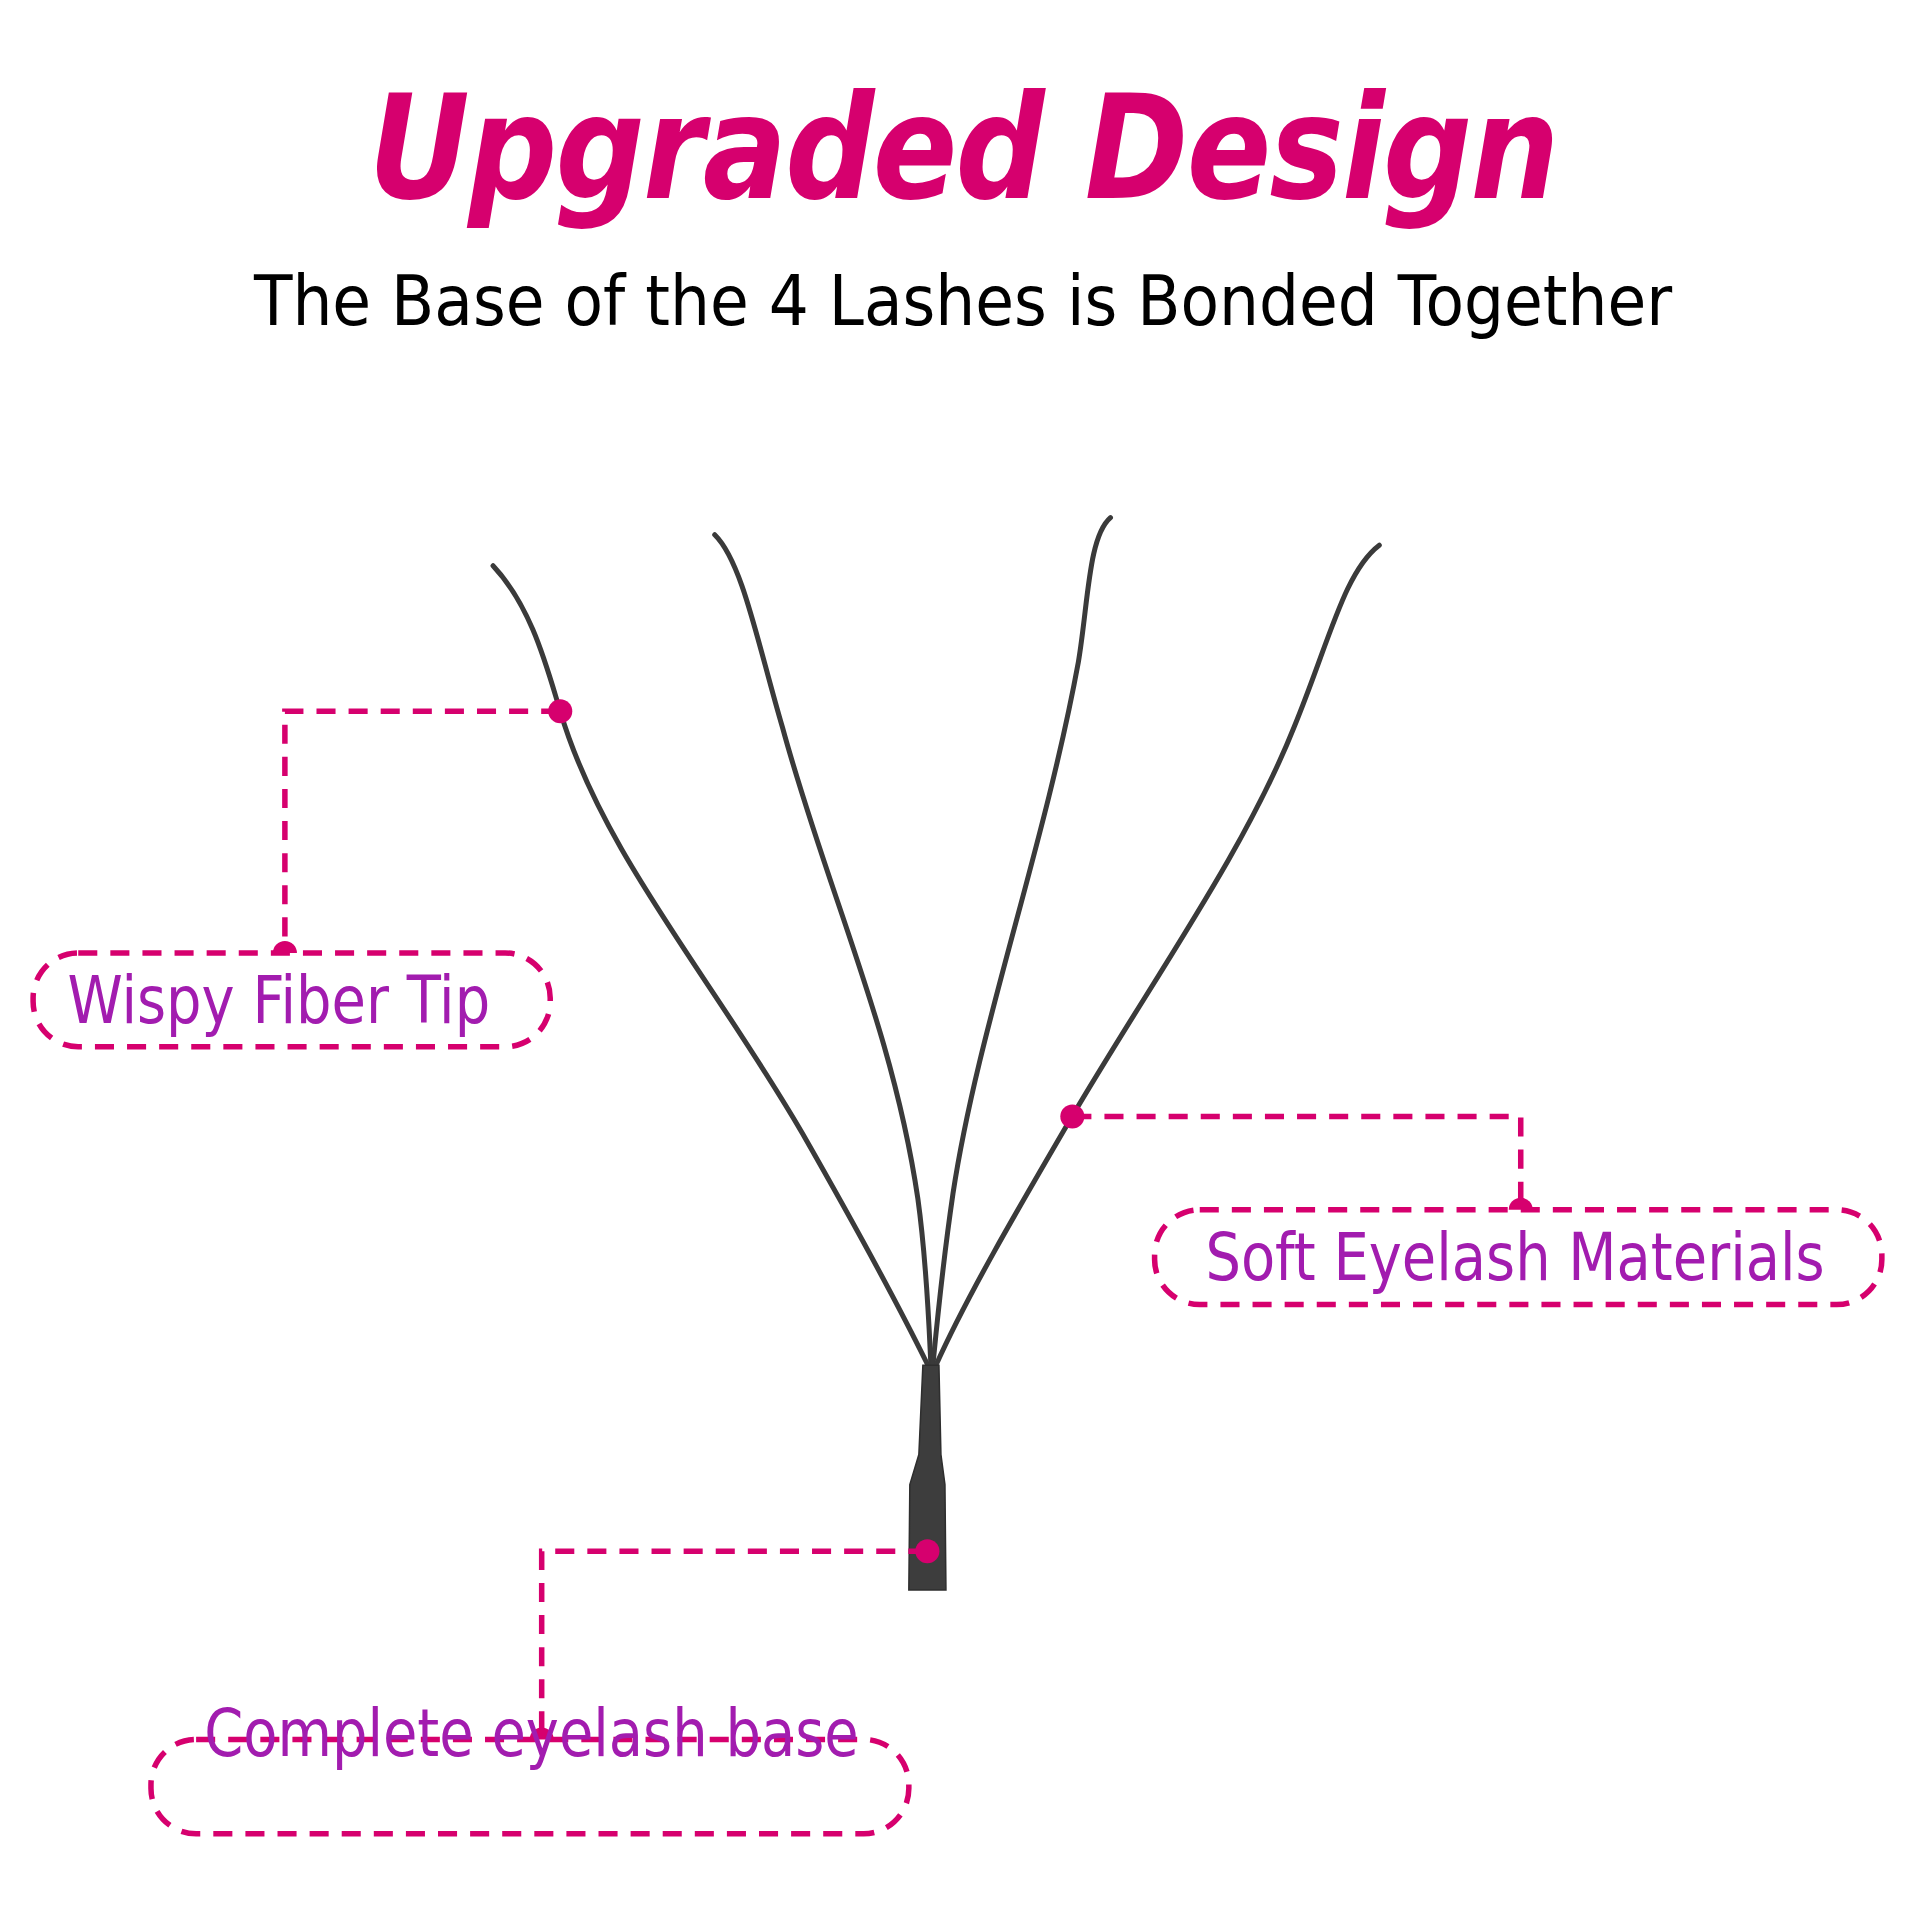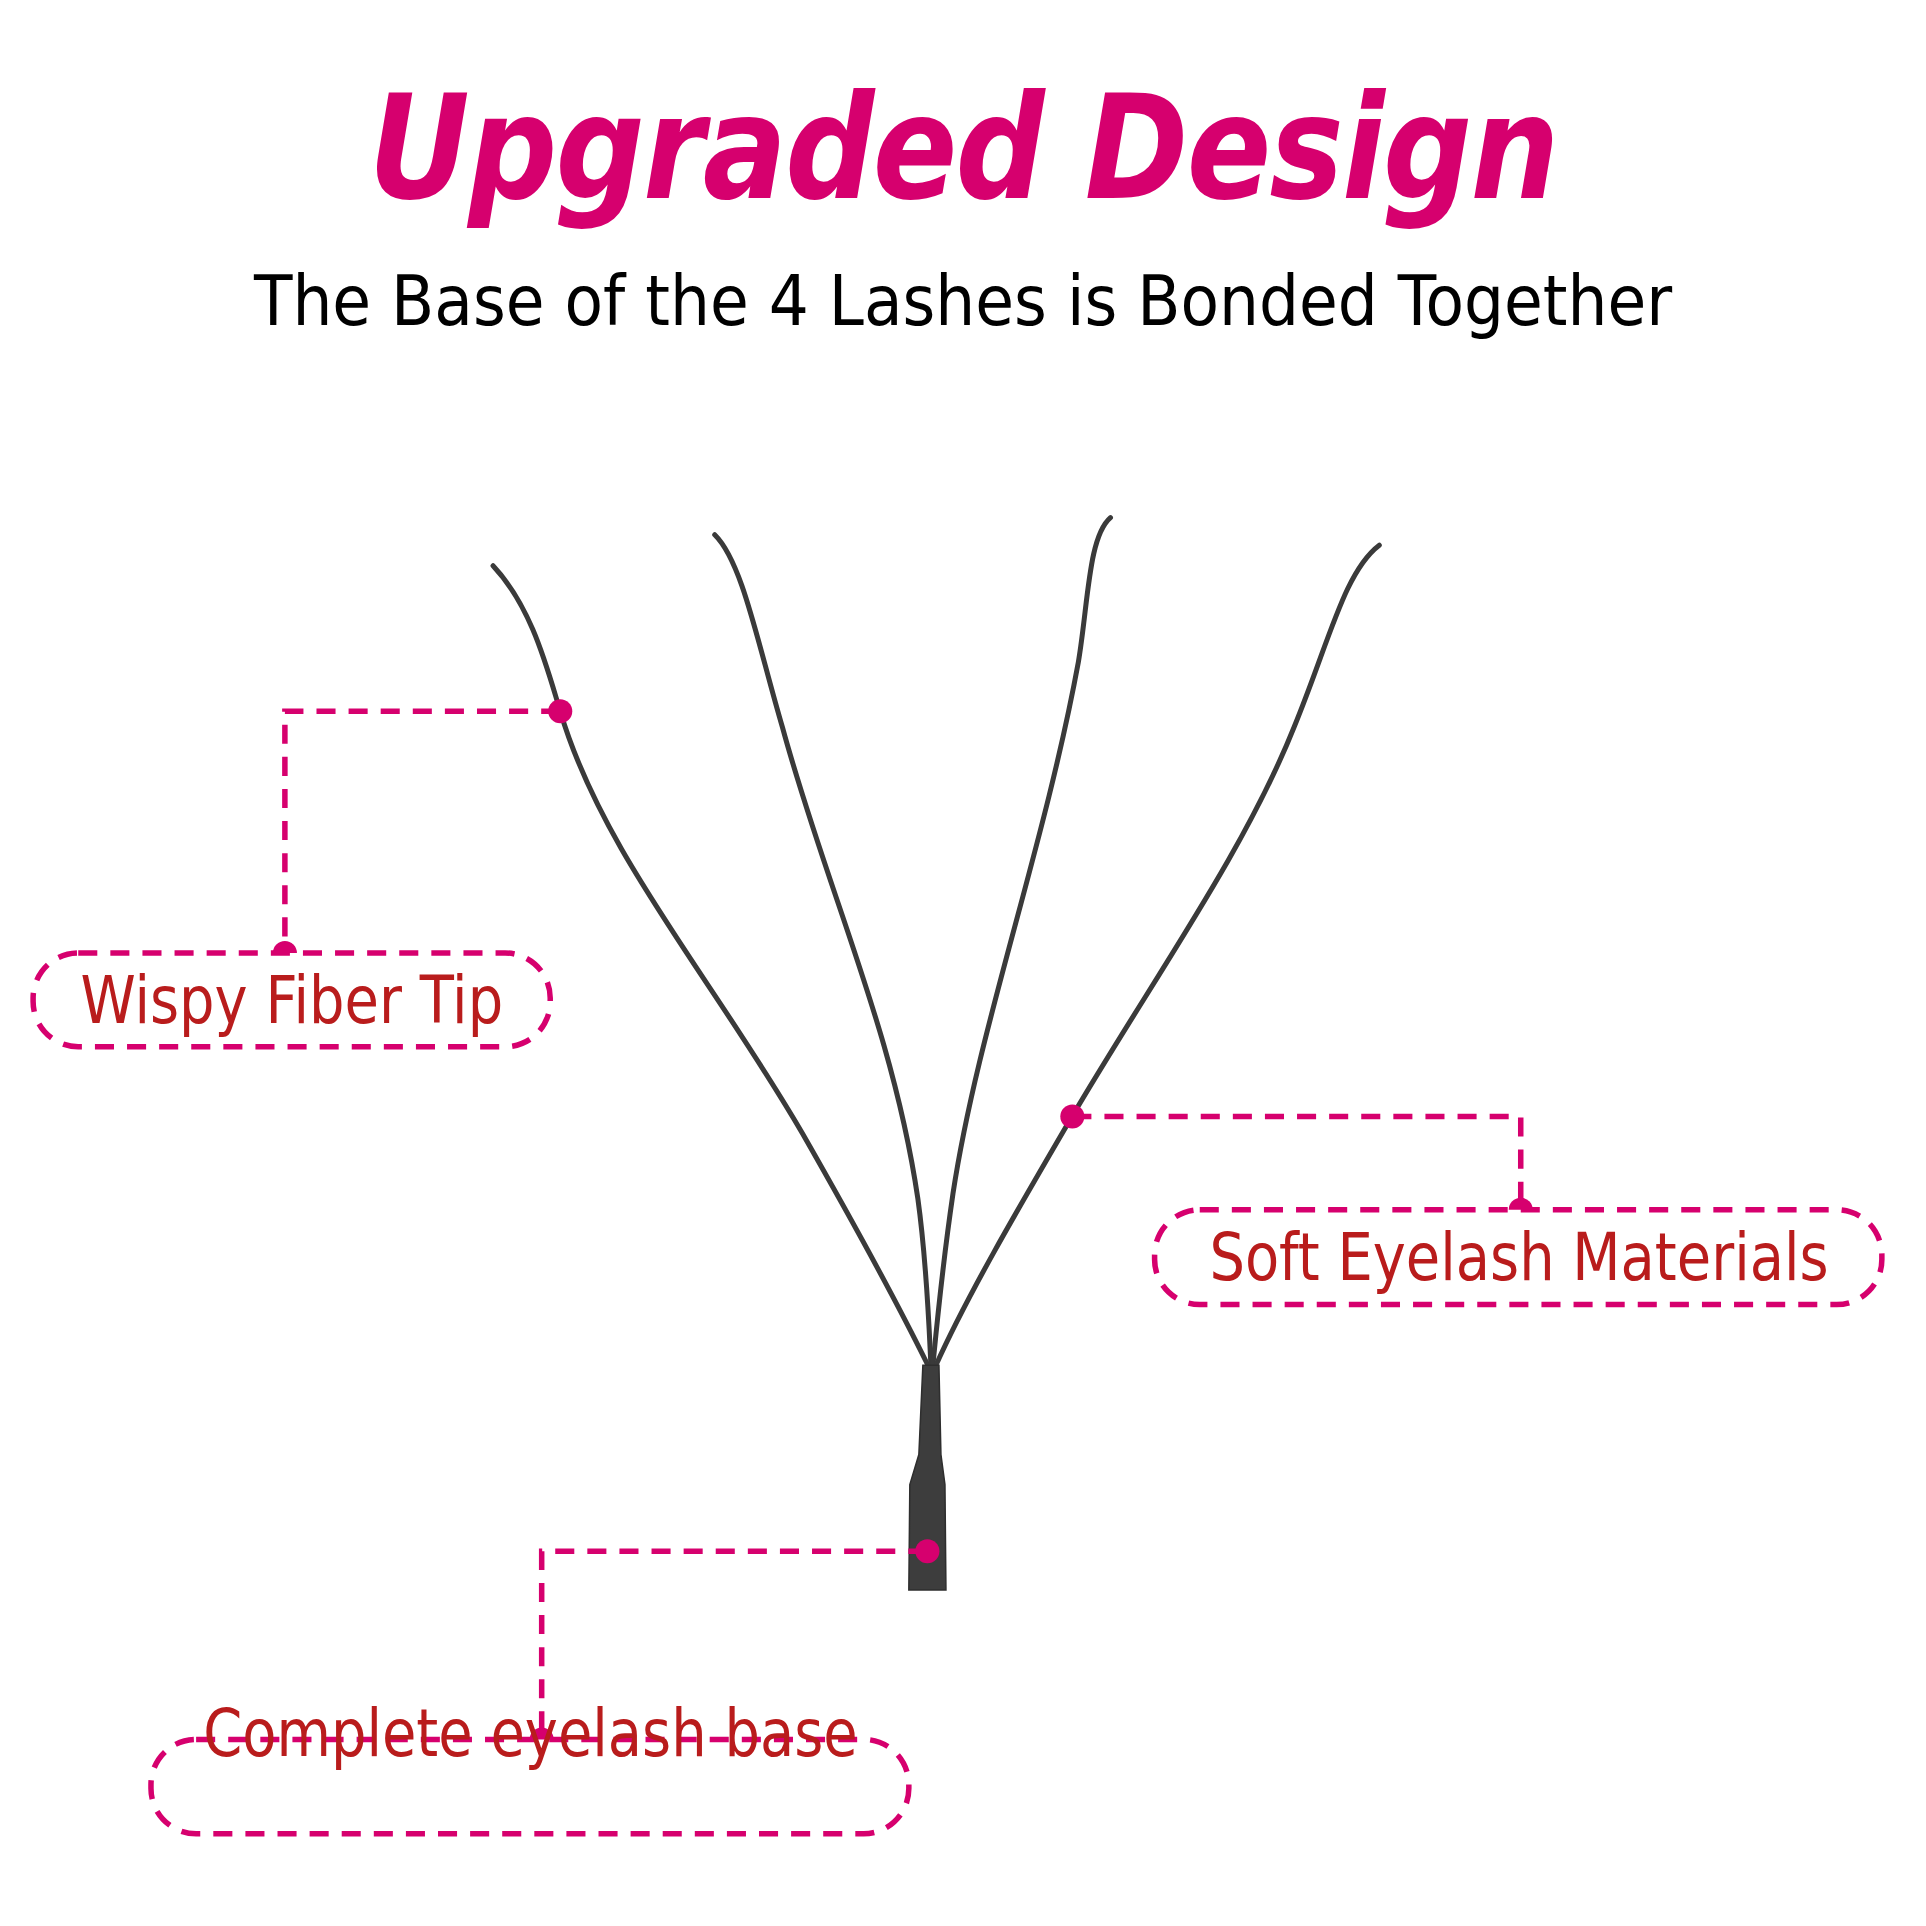--- a/index.html
+++ b/index.html
@@ -11,22 +11,22 @@
     transform: scaleX(0.86); transform-origin: center;
   }
   .subtitle {
     position: absolute; left: 0; width: 1926px; top: 266px; text-align: center;
     font-family: "DejaVu Sans", sans-serif; font-size: 70px; line-height: 1; color: #000;
     transform: scaleX(0.9); transform-origin: center;
   }
   svg.art { position: absolute; left: 0; top: 0; }
   .label {
     position: absolute; box-sizing: border-box;
-    display: flex; align-items: center; justify-content: center;
-    font-family: "DejaVu Sans", sans-serif; color: #b91c1c; font-size: 65px;
+    display: flex; align-items: center; justify-content: flex-start;
+    font-family: "DejaVu Sans", sans-serif; color: #a21caf; font-size: 65px;
     white-space: nowrap;
   }
   .label span { display: inline-block; transform: scaleX(0.86); }
 </style>
 </head>
 <body>
 
 <div class="title">Upgraded Design</div>
 <div class="subtitle">The Base of the 4 Lashes is Bonded Together</div>
 

